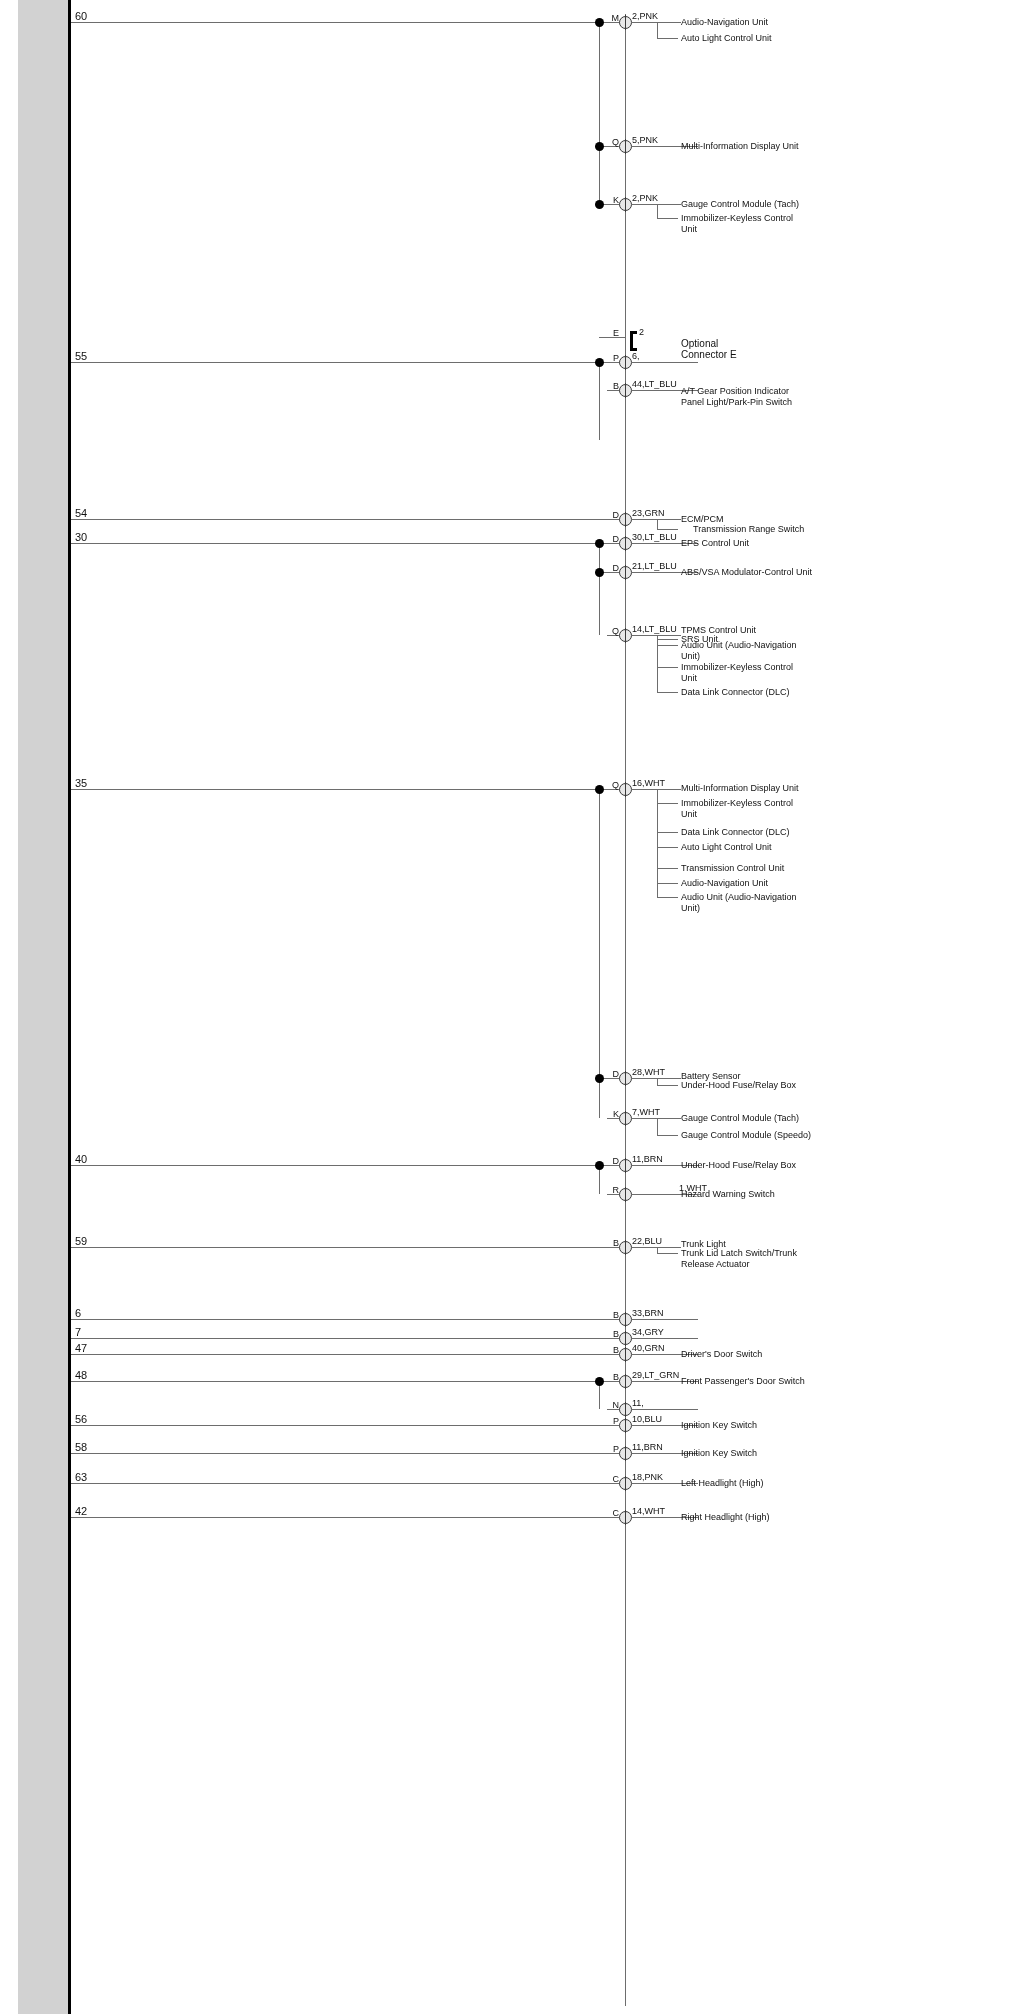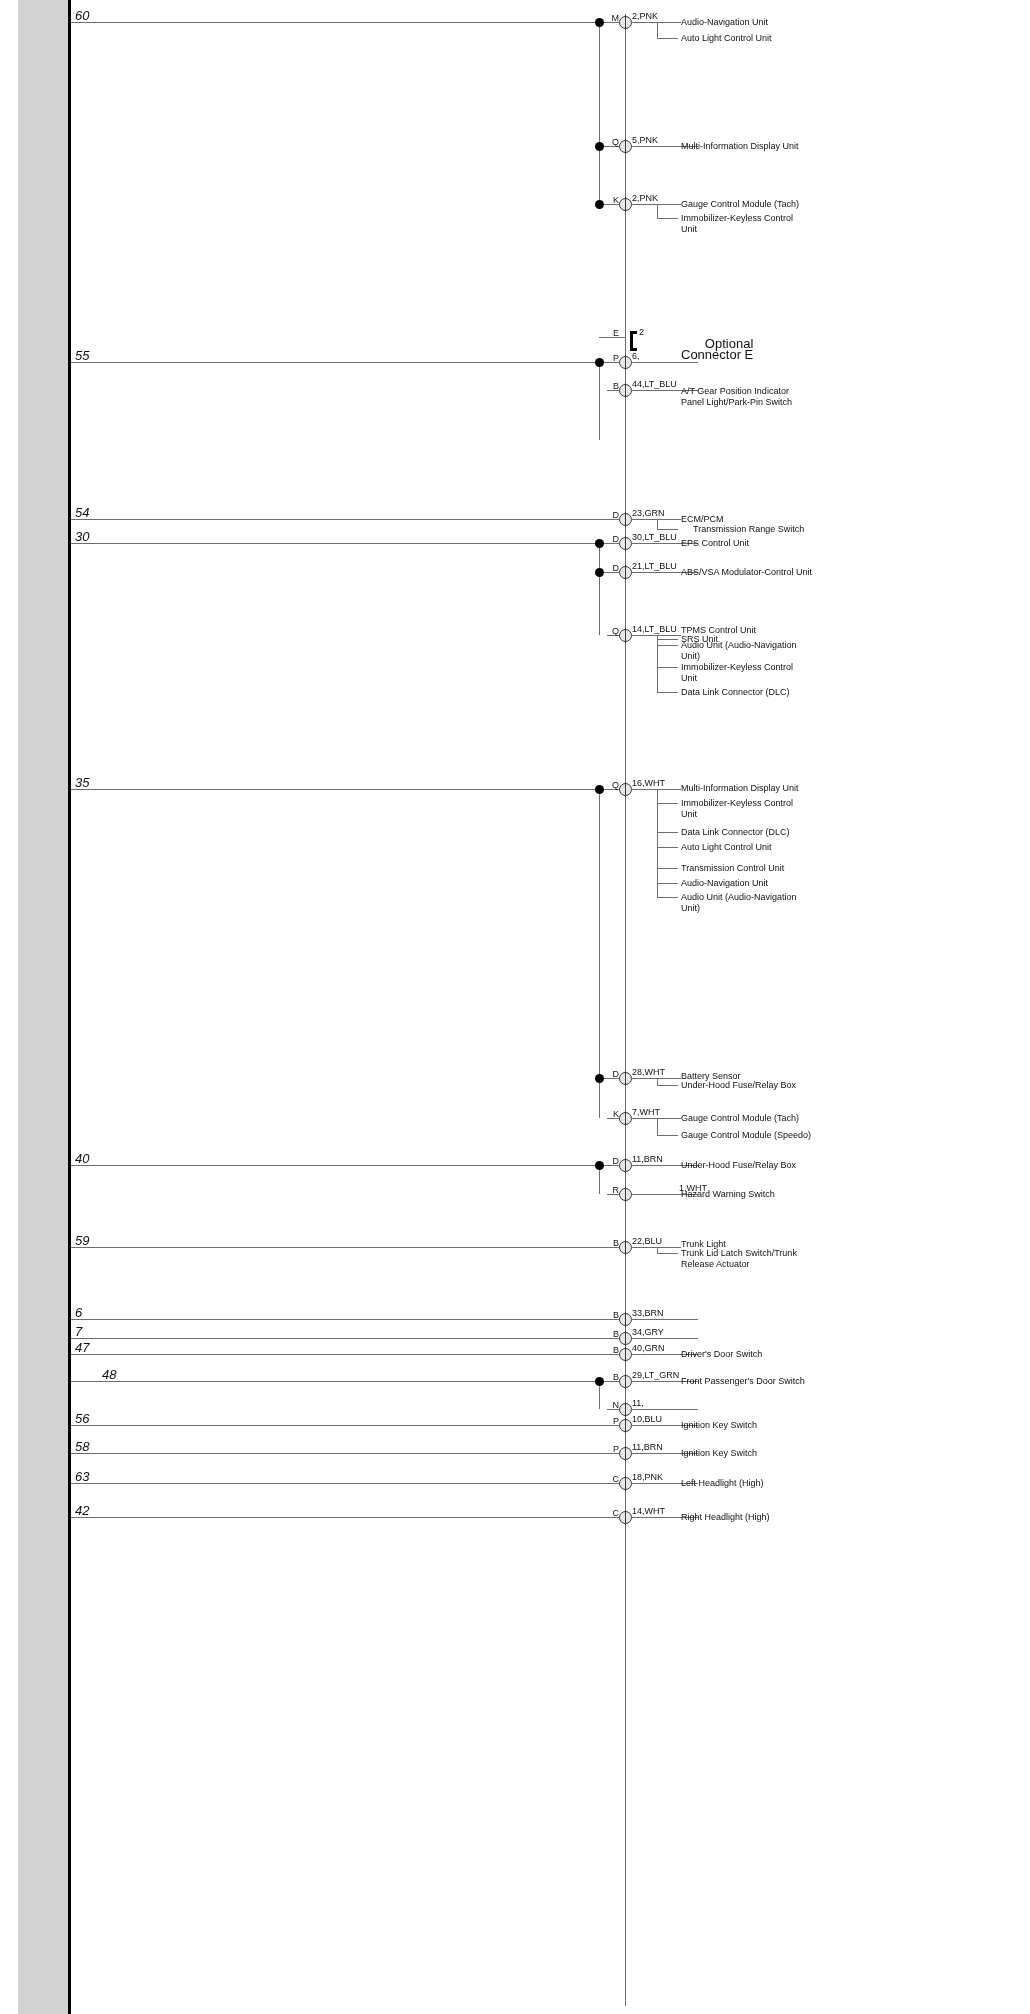--- a/index.html
+++ b/index.html
@@ -81,24 +81,23 @@
   }
   .conn::after {
     content: "";
     position: absolute;
     left: 5px; top: -2px;
     width: 0; height: 15px;
     border-left: 1px solid #3a3a3a;
   }
   .leftnum {
     position: absolute;
-    font-size: 13px;
+    font-size: 11px;
     color: #111111;
     line-height: 10px;
-    font-style: italic;
   }
   .letter {
     position: absolute;
     font-size: 9px;
     color: #111111;
     line-height: 10px;
     text-align: right;
   }
   .wirelbl {
     position: absolute;
@@ -110,25 +109,24 @@
   .devlbl {
     position: absolute;
     font-size: 9px;
     color: #111111;
     line-height: 10.5px;
     white-space: pre-line;
     width: 150px;
   }
   .optnote {
     position: absolute;
-    font-size: 13px;
+    font-size: 10px;
     color: #111111;
     line-height: 10.5px;
     white-space: pre-line;
-    text-align: right;
   }
   
   .bracket {
     position: absolute;
     width: 7px;
     border-left: 3px solid #000000;
     border-top: 3px solid #000000;
     border-bottom: 3px solid #000000;
     box-sizing: border-box;
   }
@@ -323,21 +321,21 @@
       <div class="lead" style="left: 632px; top: 1338px; width: 66px;"></div>
       <div class="hwire" style="left: 71px; top: 1354px; width: 554px;"></div>
       <div class="leftnum" style="left: 75px; top: 1343px;">47</div>
       <div class="lead" style="left: 607px; top: 1354px; width: 18px;"></div>
       <div class="letter" style="left: 589px; top: 1345px; width: 30px;">B</div>
       <div class="conn" style="left: 625px; top: 1354px;"></div>
       <div class="wirelbl" style="left: 632px; top: 1343px;">40,GRN</div>
       <div class="lead" style="left: 632px; top: 1354px; width: 66px;"></div>
       <div class="devlbl" style="left: 681px; top: 1349px;">Driver's Door Switch</div>
       <div class="hwire" style="left: 71px; top: 1381px; width: 528px;"></div>
-      <div class="leftnum" style="left: 75px; top: 1370px; margin-left: 27px;">48</div>
+      <div class="leftnum" style="left: 75px; top: 1370px;">48</div>
       <div class="lead" style="left: 599px; top: 1381px; width: 26px;"></div>
       <div class="dot" style="left: 599px; top: 1381px;"></div>
       <div class="letter" style="left: 589px; top: 1372px; width: 30px;">B</div>
       <div class="conn" style="left: 625px; top: 1381px;"></div>
       <div class="wirelbl" style="left: 632px; top: 1370px;">29,LT_GRN</div>
       <div class="lead" style="left: 632px; top: 1381px; width: 66px;"></div>
       <div class="devlbl" style="left: 681px; top: 1376px;">Front Passenger's Door Switch</div>
       <div class="lead" style="left: 607px; top: 1409px; width: 18px;"></div>
       <div class="letter" style="left: 589px; top: 1400px; width: 30px;">N</div>
       <div class="conn" style="left: 625px; top: 1409px;"></div>

